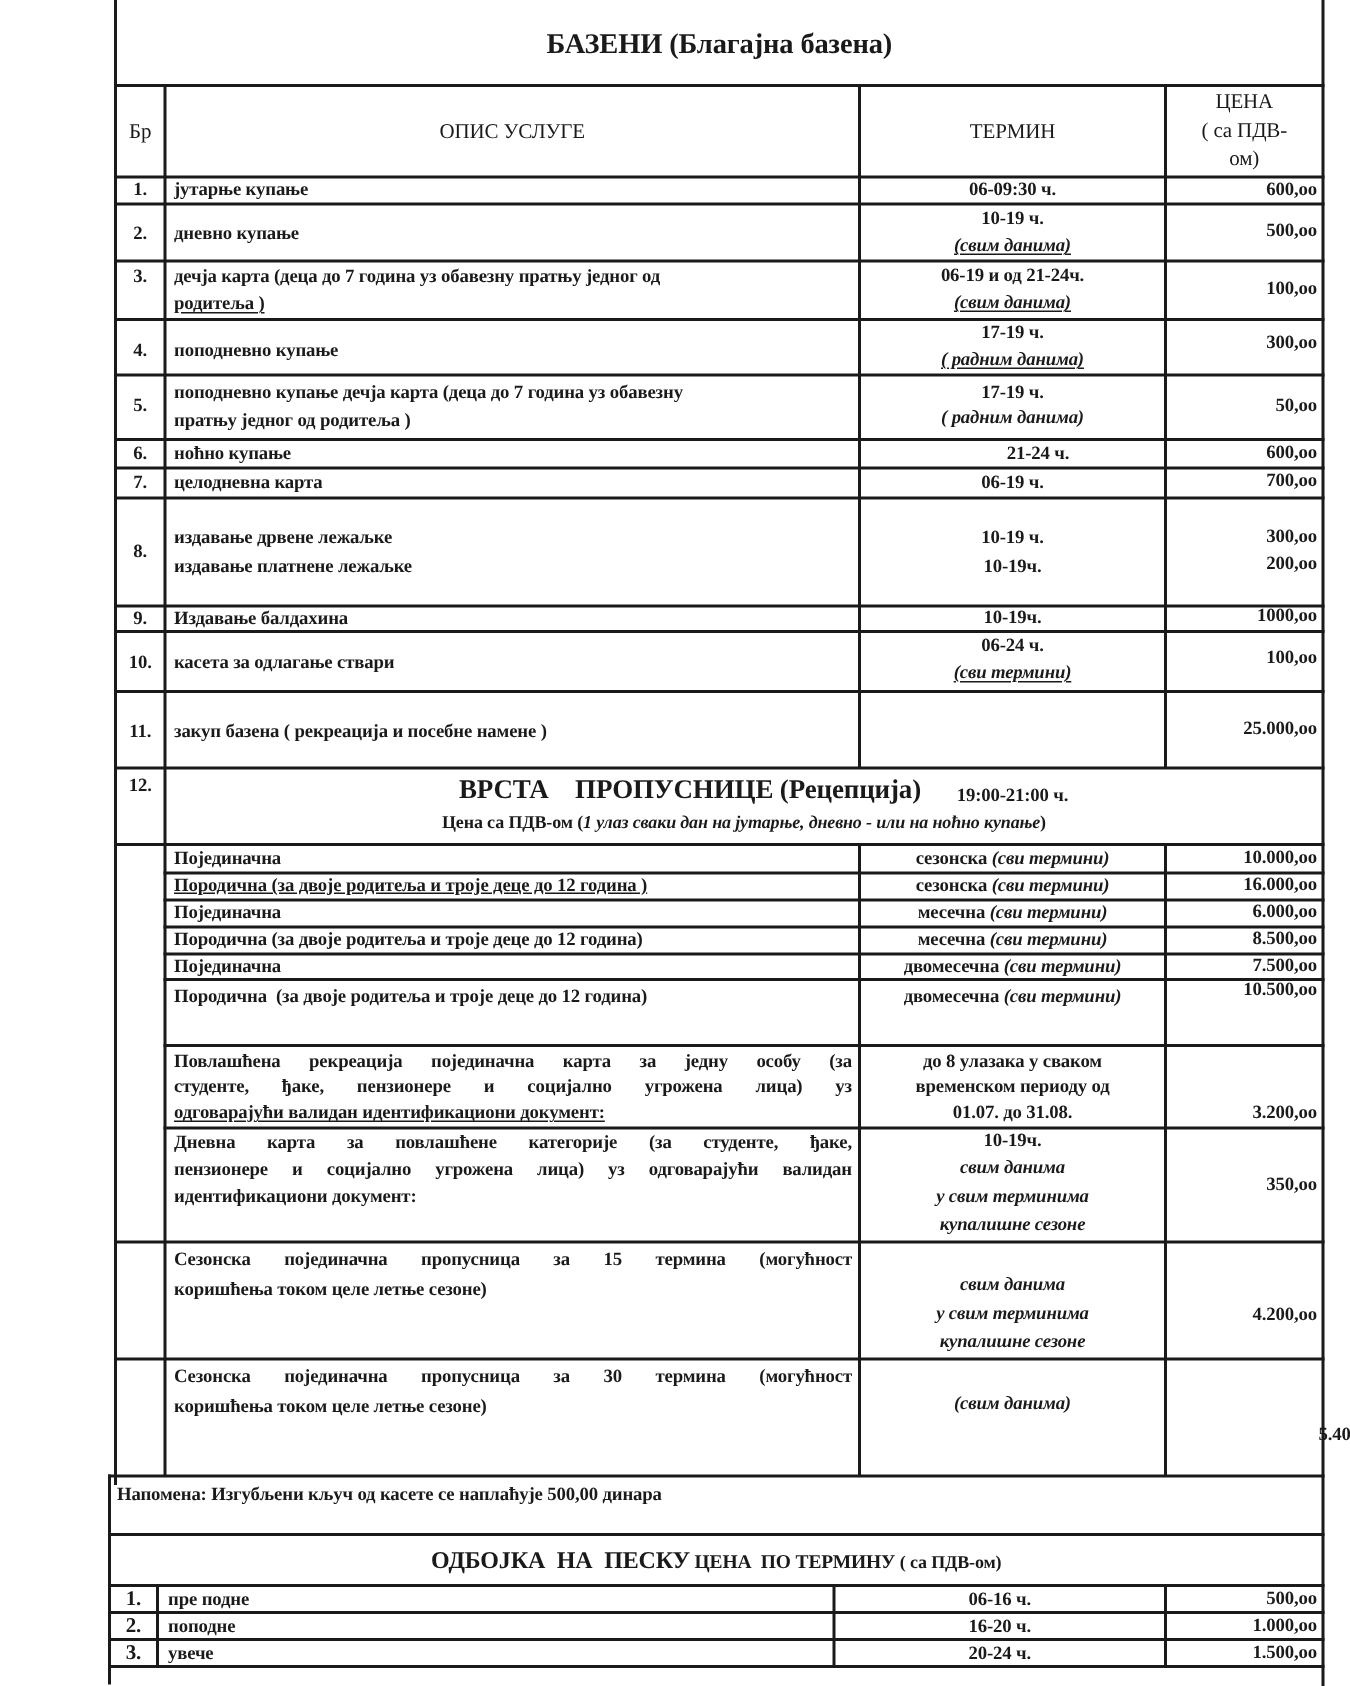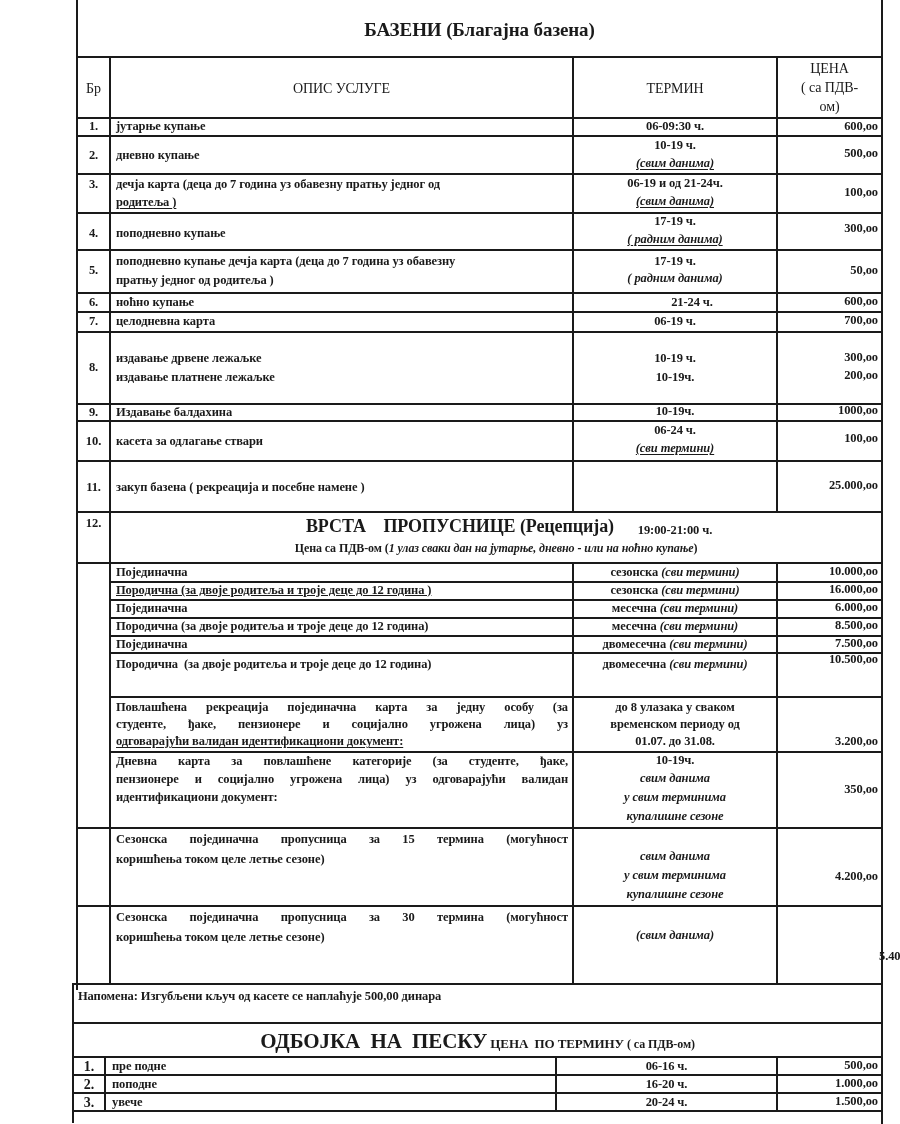--- a/index.html
+++ b/index.html
@@ -232,21 +232,21 @@
 <div>
   <div class="txt" style="left:116px;top:909px;width:452px;text-align-last:justify;text-align:justify;white-space:normal;">Сезонска појединачна пропусница за 30 термина (могућност</div>
   <div class="txt" style="left:116px;top:929px;">коришћења током целе летње сезоне)</div>
   <div class="txt c it" style="left:574px;width:202px;top:927px;">(свим данима)</div>
   <div class="txt r" style="left:778px;width:100px;top:948px;margin-left:44px;">5.400,oo</div>
 </div>
 
 <div class="txt" style="left:78px;top:988px;">Напомена: Изгубљени кључ од касете се наплаћује 500,00 динара</div>
 
 <div class="txt c" style="left:72px;width:811px;top:1031px;line-height:20px;">
-  <span style="font-size:21px;white-space:pre;">ОДБОЈКА  НА  ПЕСКУ</span>
+  <span style="font-size:16px;white-space:pre;">ОДБОЈКА  НА  ПЕСКУ</span>
   <span style="font-size:13px;white-space:pre;">ЦЕНА  ПО ТЕРМИНУ</span>
   <span style="font-size:12px;">( са ПДВ-ом)</span>
 </div>
 
 <div>
   <div class="txt c" style="left:74px;width:30px;top:1058px;font-size:14px;">1.</div>
   <div class="txt" style="left:112px;top:1058px;">пре подне</div>
   <div class="txt c" style="left:557px;width:219px;top:1058px;">06-16 ч.</div>
   <div class="txt r" style="left:778px;width:100px;top:1057px;">500,oo</div>
 </div>

